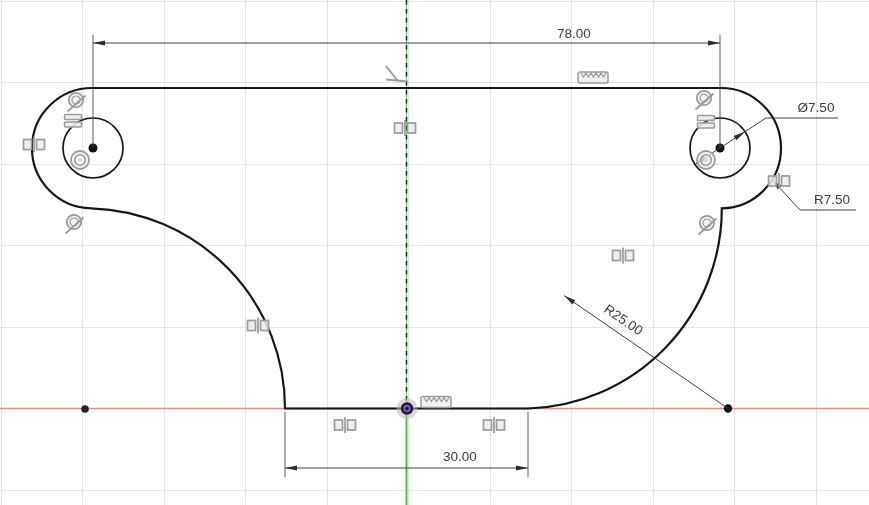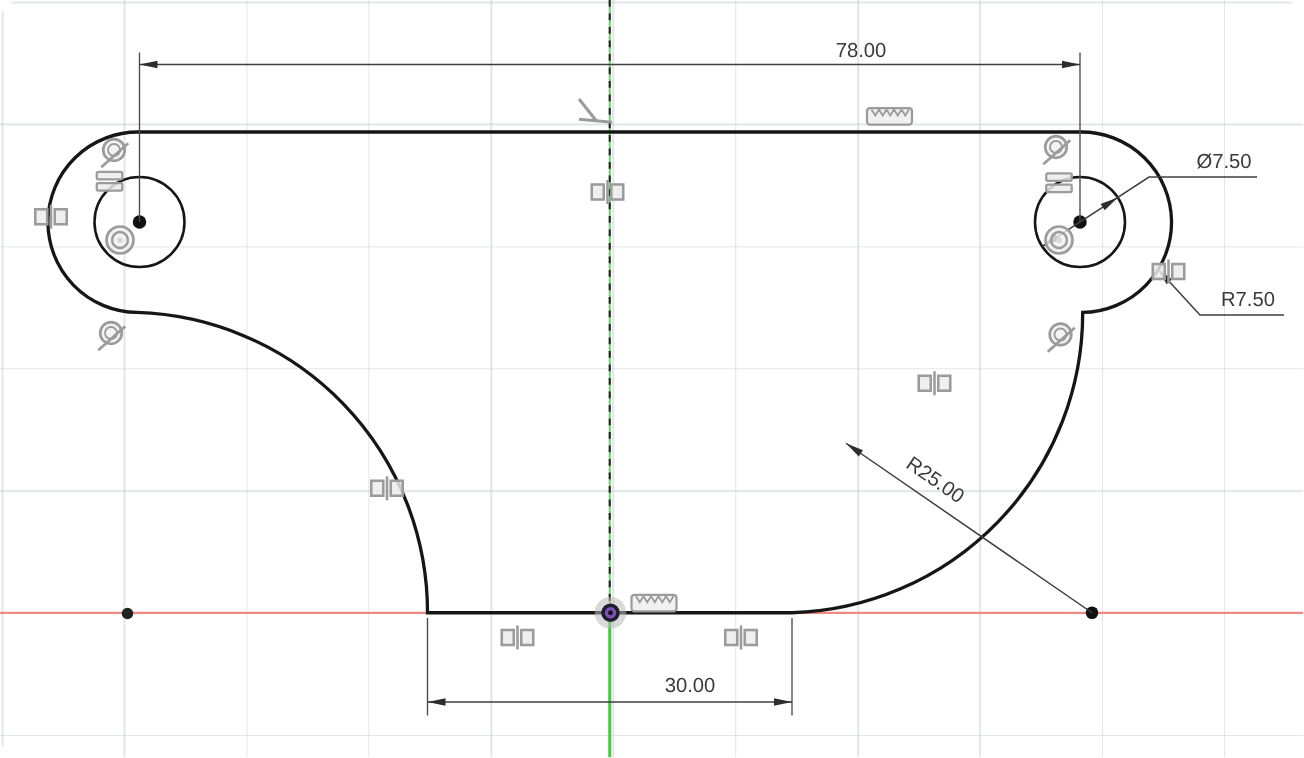--- a/index.html
+++ b/index.html
@@ -6,21 +6,20 @@
   .viewport{
     position:relative;
     width:869px;height:505px;
     overflow:hidden;
     background-color:#ffffff;
     background-image:
       repeating-linear-gradient(to right, rgba(203,208,212,.55) 0 1px, transparent 1px 81.5px),
       repeating-linear-gradient(to bottom, rgba(203,208,212,.55) 0 1px, transparent 1px 81.5px);
     background-position:1px 1px;
     font-family:"Liberation Sans", sans-serif;
-    border-radius:14px;
   }
   svg{position:absolute;left:0;top:0;}
   text{
     font-family:"Liberation Sans", sans-serif;
     font-size:13.5px;
     fill:#3a3a3a;
   }
   .edge{stroke:#161616;stroke-width:2.2;fill:none;}
   .hole{stroke:#161616;stroke-width:1.7;fill:none;}
   .dimline{stroke:#3f3f3f;stroke-width:1;fill:none;}

